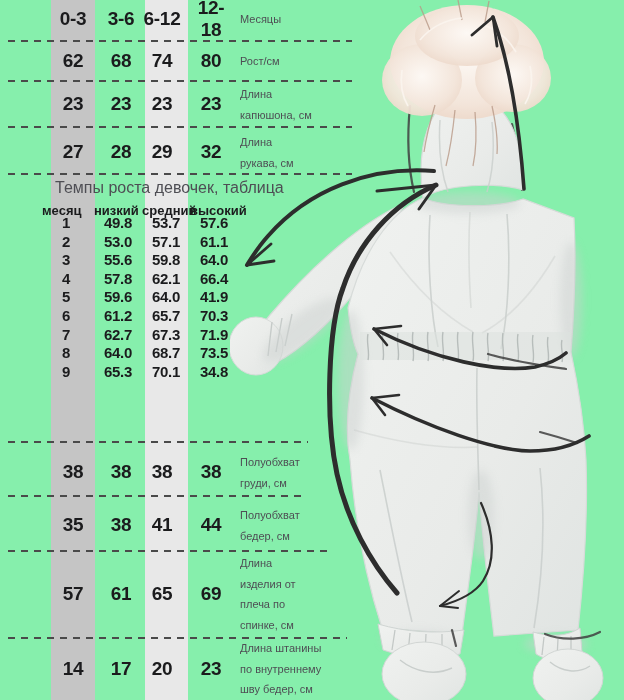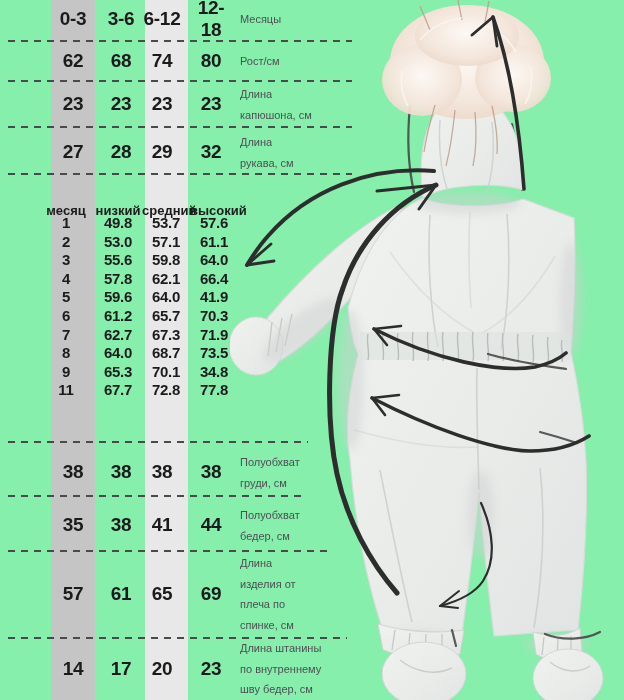--- a/index.html
+++ b/index.html
@@ -23,21 +23,21 @@
   .s-row{position:absolute;left:0;width:624px;height:0;}
   .s-row .n{position:absolute;transform:translateY(-50%);text-align:center;
     font-weight:700;font-size:19px;color:var(--number-text);letter-spacing:-0.3px;}
   .n.c1{left:51px;width:44px}.n.c2{left:99px;width:44px}
   .n.c3{left:140px;width:44px}.n.c4{left:189px;width:44px}
   .s-row .lab{position:absolute;left:240px;width:122px;transform:translateY(-50%);
     color:var(--label-text);font-size:11px;line-height:20.5px;white-space:pre-line;}
   #growth-title{position:absolute;left:55px;top:179px;width:300px;
     color:var(--label-text);font-size:16px;}
   .g-head{position:absolute;top:210px;left:0;width:624px;height:0;}
-  .g-head span{position:absolute;transform:translateY(-50%);text-align:center;
+  .g-head span{position:absolute;transform:translateY(-50%);text-align:left;
     font-weight:700;font-size:13px;color:var(--number-text);}
   .gc1{left:42px;width:48px}.gc2{left:94px;width:48px}
   .gc3{left:142px;width:48px}.gc4{left:190px;width:48px}
   #growth-rows{position:absolute;top:213.5px;left:0;width:624px;}
   .g-row{position:relative;height:18.55px;}
   .g-row span{position:absolute;top:0;bottom:0;display:flex;align-items:center;
     justify-content:center;font-weight:700;font-size:15px;color:var(--number-text);
     letter-spacing:-0.3px;}
   #photo{position:absolute;left:230px;top:0;width:394px;height:700px;}
 </style>
@@ -74,20 +74,21 @@
   </div>
   <div class="s-row" style="top:152px">
     <span class="n c1">27</span>
     <span class="n c2">28</span>
     <span class="n c3">29</span>
     <span class="n c4">32</span>
     <span class="lab">Длина
 рукава, см</span>
   </div>
 
+  <div id="growth-title">Темпы роста девочек, таблица</div>
   <div class="g-head">
     <span class="gc1">месяц</span>
     <span class="gc2">низкий</span>
     <span class="gc3">средний</span>
     <span class="gc4">высокий</span>
   </div>
   <div id="growth-rows">
       <div class="g-row">
         <span class="gc1">1</span>
         <span class="gc2">49.8</span>
@@ -134,26 +135,20 @@
         <span class="gc1">8</span>
         <span class="gc2">64.0</span>
         <span class="gc3">68.7</span>
         <span class="gc4">73.5</span>
       </div>
       <div class="g-row">
         <span class="gc1">9</span>
         <span class="gc2">65.3</span>
         <span class="gc3">70.1</span>
         <span class="gc4">34.8</span>
-      </div>
-      <div class="g-row">
-        <span class="gc1">11</span>
-        <span class="gc2">67.7</span>
-        <span class="gc3">72.8</span>
-        <span class="gc4">77.8</span>
       </div>
     </div>
 
   <div class="s-row" style="top:472px">
     <span class="n c1">38</span>
     <span class="n c2">38</span>
     <span class="n c3">38</span>
     <span class="n c4">38</span>
     <span class="lab">Полуобхват
 груди, см</span>

